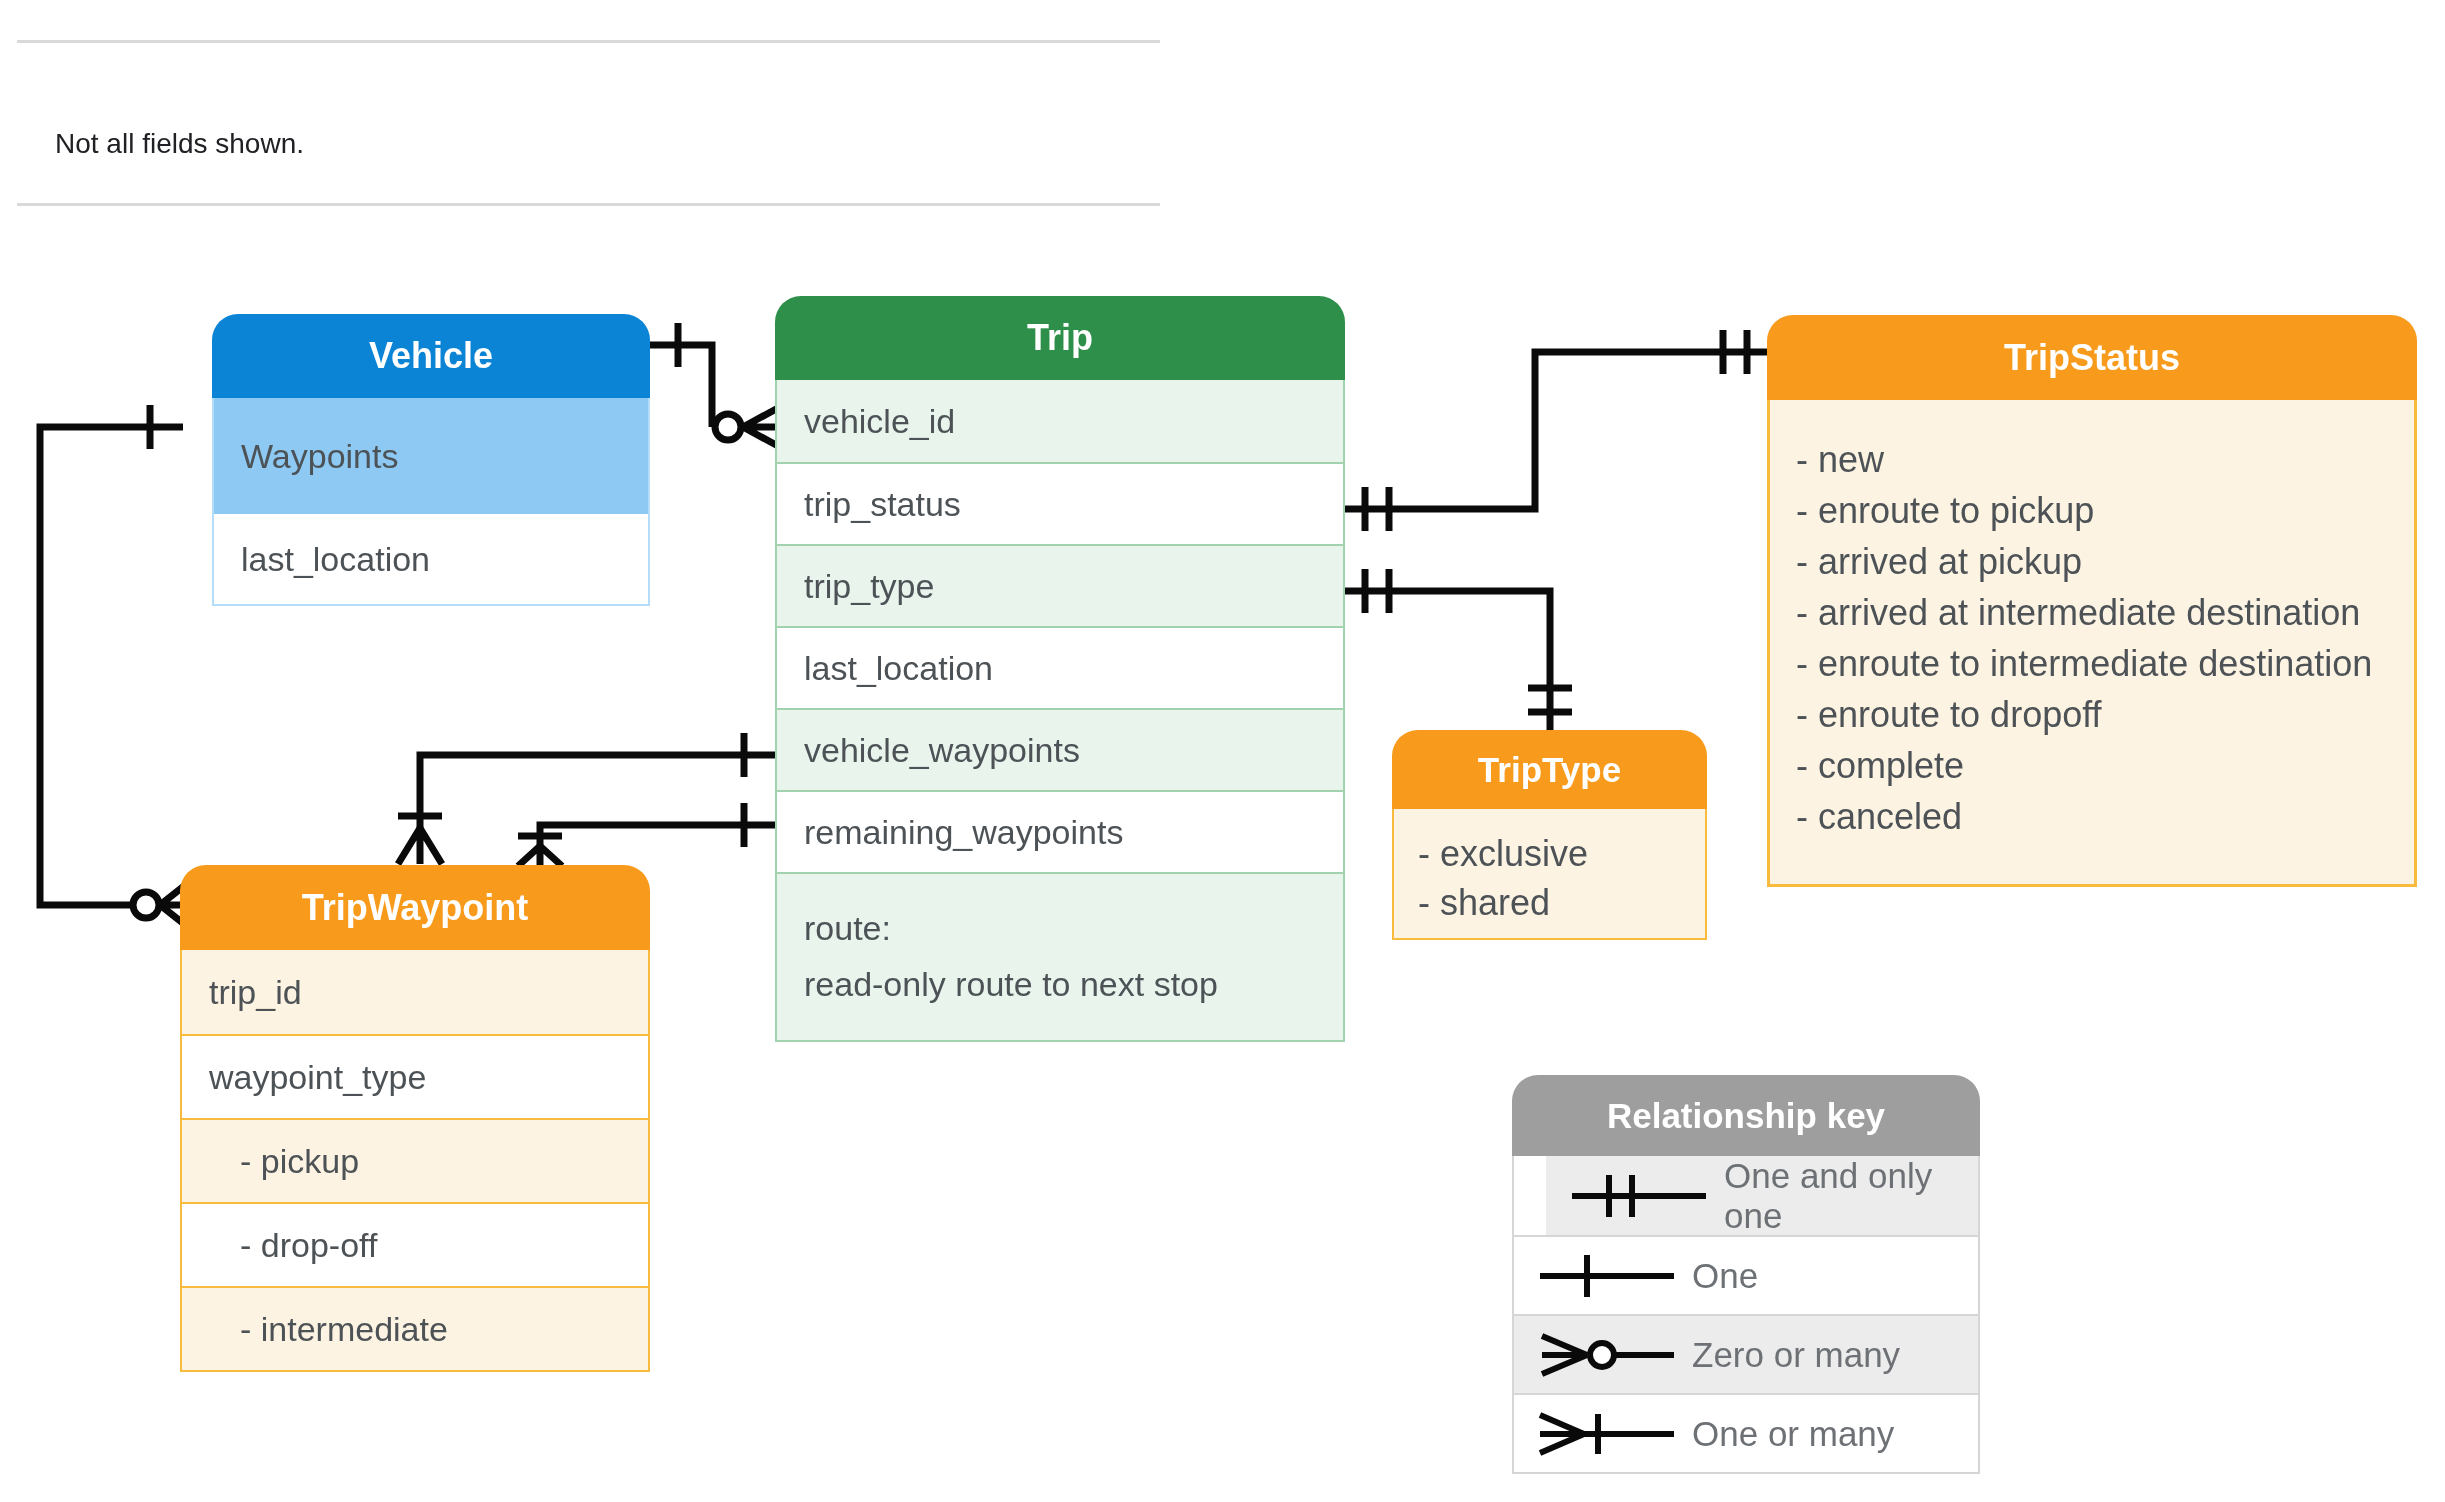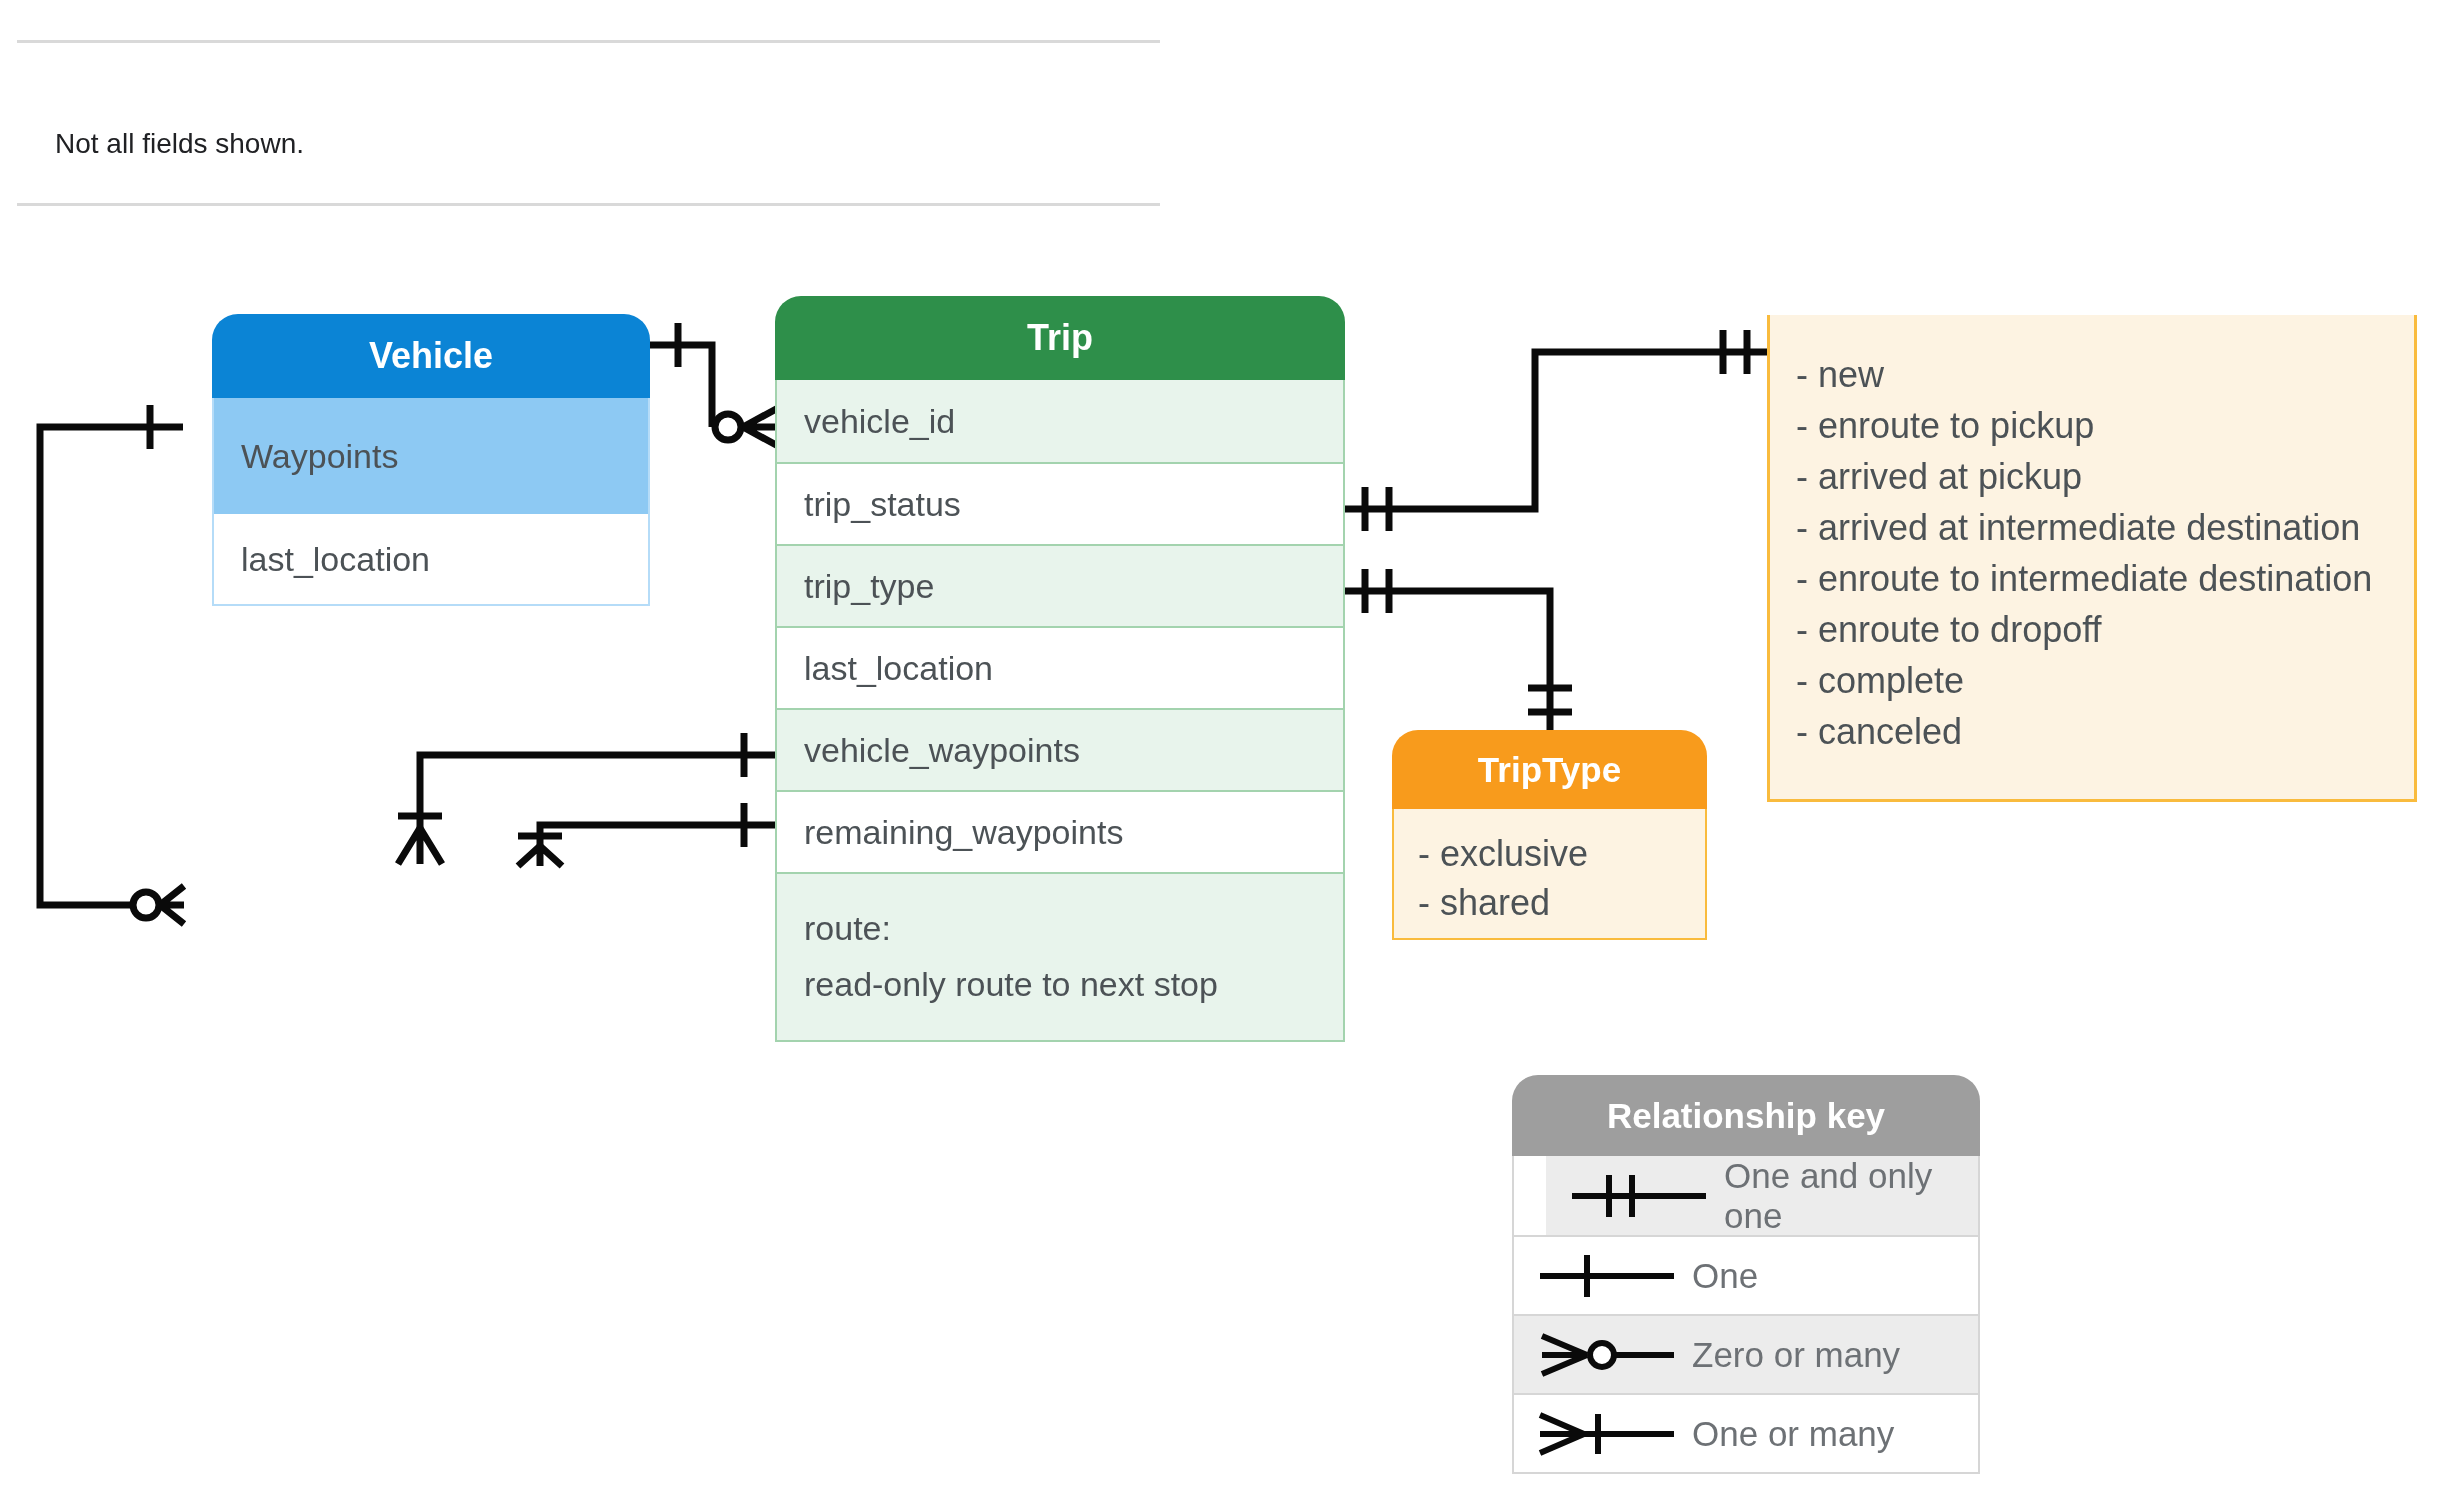--- a/index.html
+++ b/index.html
@@ -159,34 +159,45 @@
       <div class="erow">vehicle_waypoints</div>
       <div class="erow">remaining_waypoints</div>
       <div class="erow row-route">
         <div>route:</div>
         <div>read-only route to next stop</div>
       </div>
     </div>
   </div>
 
   <div id="tripstatus" class="entity">
+    <div class="ehead">TripStatus</div>
     <div class="ebody">
       <div class="elist">
         <div>- new</div>
         <div>- enroute to pickup</div>
         <div>- arrived at pickup</div>
         <div>- arrived at intermediate destination</div>
         <div>- enroute to intermediate destination</div>
         <div>- enroute to dropoff</div>
         <div>- complete</div>
         <div>- canceled</div>
       </div>
     </div>
   </div>
 
+  <div id="tripwaypoint" class="entity">
+    <div class="ehead">TripWaypoint</div>
+    <div class="ebody">
+      <div class="erow">trip_id</div>
+      <div class="erow">waypoint_type</div>
+      <div class="erow sub">- pickup</div>
+      <div class="erow sub">- drop-off</div>
+      <div class="erow sub">- intermediate</div>
+    </div>
+  </div>
 
   <div id="triptype" class="entity">
     <div class="ehead">TripType</div>
     <div class="ebody">
       <div class="elist">
         <div>- exclusive</div>
         <div>- shared</div>
       </div>
     </div>
   </div>

